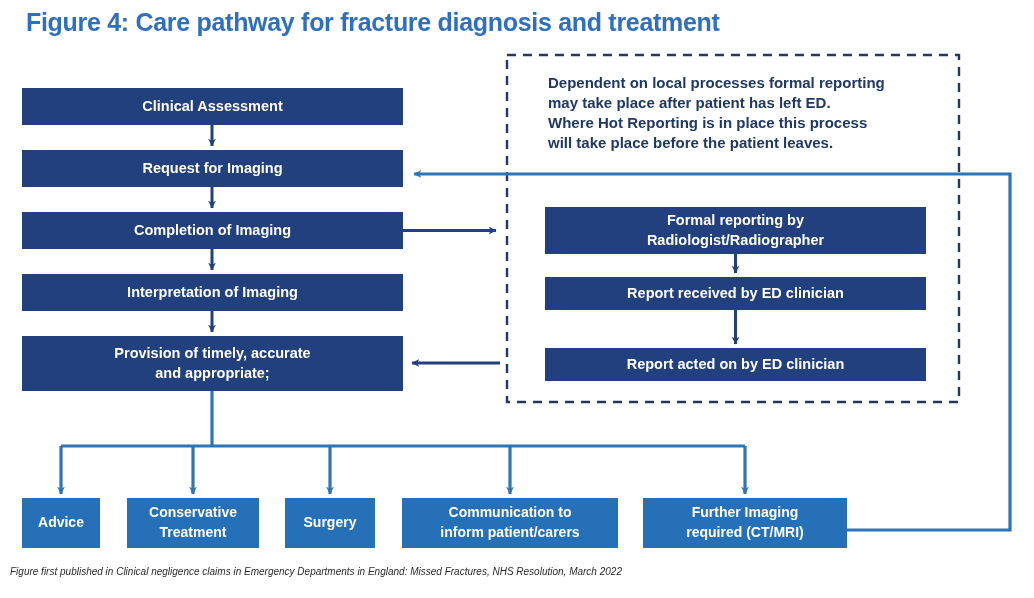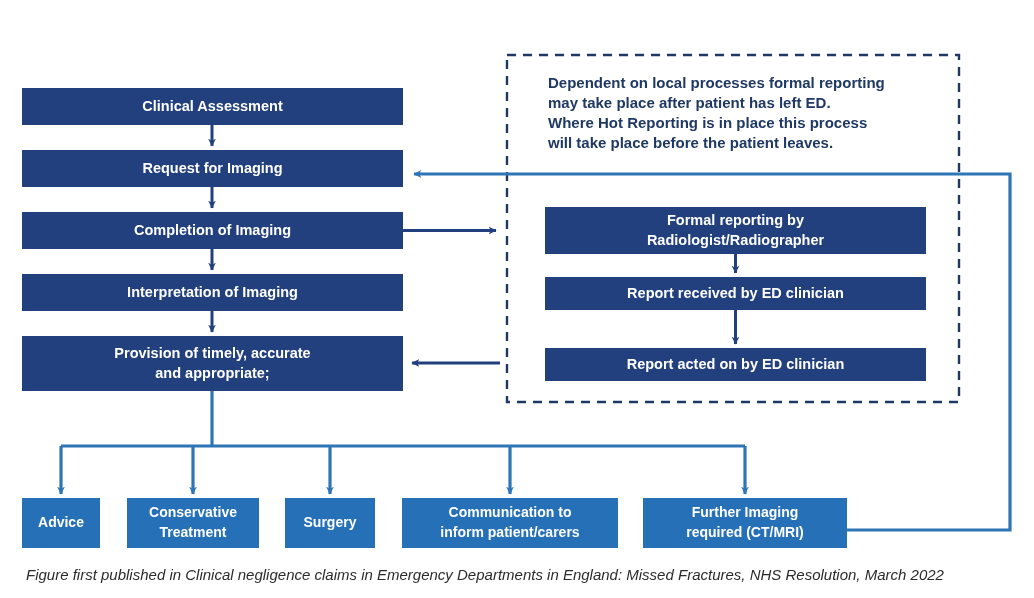--- a/index.html
+++ b/index.html
@@ -22,23 +22,23 @@
     left: 26px;
     top: 8px;
     font-size: 25px;
     font-weight: bold;
     color: #2f6fc0;
     letter-spacing: -0.3px;
     white-space: nowrap;
   }
   #figure-caption {
     position: absolute;
-    left: 26px;
+    left: 10px;
     top: 566px;
-    font-size: 15px;
+    font-size: 10px;
     font-style: italic;
     color: #2b2b2b;
     white-space: nowrap;
   }
   svg#flow {
     position: absolute;
     left: 0;
     top: 0;
   }
   .box-label {
@@ -67,20 +67,21 @@
     stroke: #1f3864;
     stroke-width: 2.4;
     stroke-dasharray: 9 7;
   }
 </style>
 </head>
 <body>
 
 <div id="page">
 
+  <div id="figure-title">Figure 4: Care pathway for fracture diagnosis and treatment</div>
 
   <svg id="flow" width="1034" height="598">
     <defs>
       <marker id="arrow-dark" markerWidth="9" markerHeight="9" refX="7.4" refY="4.5" orient="auto" markerUnits="userSpaceOnUse">
         <path d="M0,0.6 L8,4.5 L0,8.4 L2.3,4.5 Z" fill="#22407e"></path>
       </marker>
       <marker id="arrow-bright" markerWidth="9" markerHeight="9" refX="7.4" refY="4.5" orient="auto" markerUnits="userSpaceOnUse">
         <path d="M0,0.6 L8,4.5 L0,8.4 L2.3,4.5 Z" fill="#2e75b6"></path>
       </marker>
     </defs>

